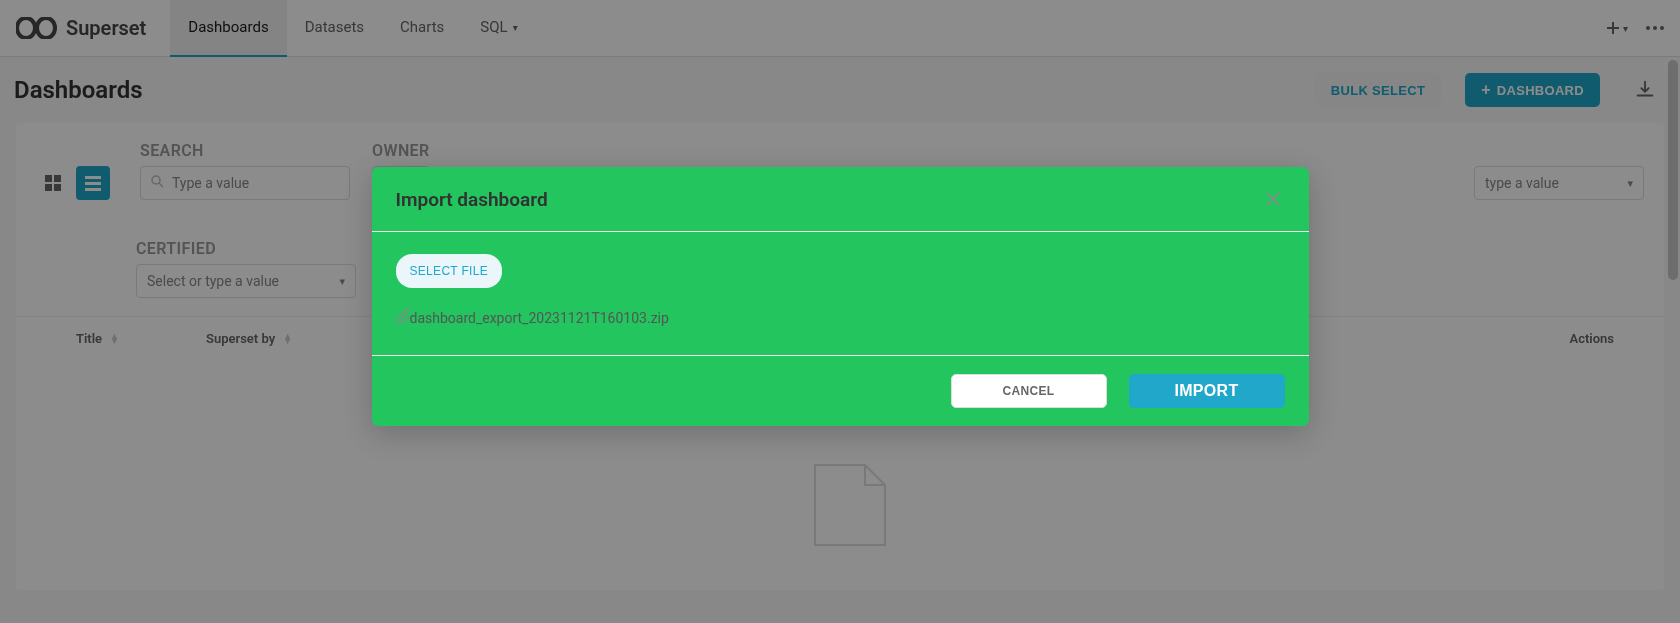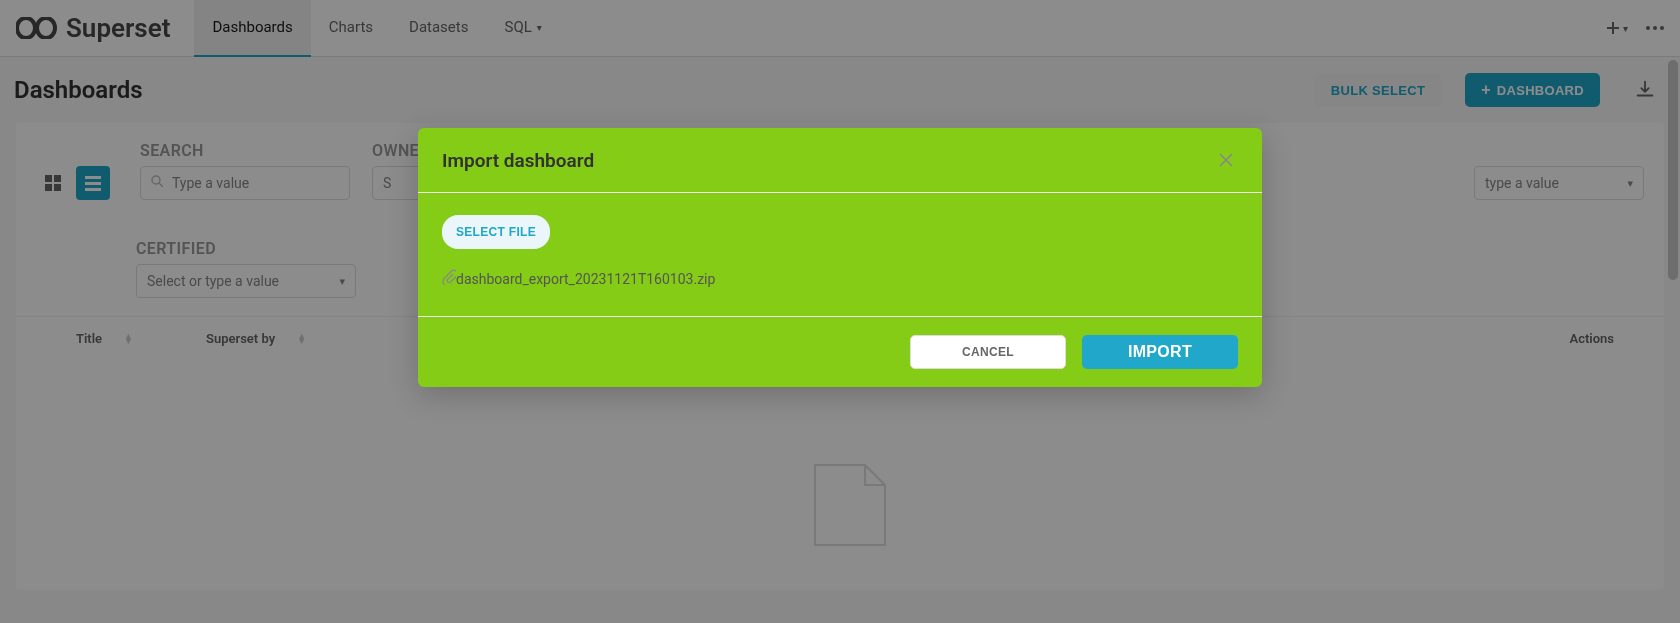--- a/index.html
+++ b/index.html
@@ -27,21 +27,21 @@
       gap: 6px;
       margin-right: 24px;
     }
     .logo-mark {
       width: 44px;
       height: 22px;
       position: relative;
     }
     .logo-mark svg { width: 44px; height: 22px; }
     .logo-text {
-      font-size: 26px;
+      font-size: 20px;
       font-weight: 600;
       color: #484848;
     }
     .nav-items { display: flex; height: 57px; }
     .nav-item {
       padding: 0 18px;
       display: flex;
       align-items: center;
       color: #666;
       font-size: 15px;
@@ -156,21 +156,21 @@
     
     .table-header {
       display: flex;
       border-top: 1px solid #eee;
       padding: 14px 20px;
       font-size: 13px;
       font-weight: 600;
       color: #666;
       gap: 40px;
     }
-    .th { display: flex; align-items: center; gap: 22px; text-align: center; }
+    .th { display: flex; align-items: center; gap: 8px; text-align: center; }
     .th-title { width: 90px; margin-left: 40px; }
     .th-modby { width: 700px; }
     .th-owners { width: 200px; }
     .th-actions { margin-left: auto; margin-right: 30px; }
     .sort-arrows { display: inline-flex; flex-direction: column; line-height: 5px; font-size: 9px; color: #ccc; }
     
     .empty {
       padding: 100px 0 40px;
       display: flex;
       justify-content: center;
@@ -180,25 +180,26 @@
     .overlay {
       position: absolute;
       inset: 0;
       background: rgba(0,0,0,0.45);
       display: flex;
       align-items: flex-start;
       justify-content: center;
       padding-top: 128px;
     }
     .modal {
-      width: 844px;
-      background: #84cc16;
+      width: 937px;
+      background: #22c55e;
       border-radius: 6px;
       overflow: hidden;
       box-shadow: 0 8px 30px rgba(0,0,0,0.2);
+      margin-top: 39px;
     }
     .modal-header {
       padding: 20px 24px;
       border-bottom: 1px solid #eee;
       display: flex;
       align-items: center;
     }
     .modal-title { font-size: 19px; font-weight: 600; flex: 1; color: #323232; }
     .modal-close {
       width: 24px; height: 24px; cursor: pointer; color: #888;
@@ -207,39 +208,39 @@
     .modal-body { padding: 22px 24px 28px; }
     .select-file-btn {
       display: inline-flex;
       align-items: center;
       height: 34px;
       padding: 0 14px;
       border-radius: 16px;
       background: #eaf6fa;
       color: #1fa8c9;
       font-size: 12px;
-      font-weight: 700;
+      font-weight: 400;
       letter-spacing: 0.3px;
       cursor: pointer;
       border: none;
     }
     .file-row {
       margin-top: 20px;
       display: flex;
       align-items: center;
       color: #555;
       font-size: 14px;
     }
     .file-row .clip { color: #888; }
     .modal-footer {
       padding: 18px 24px;
       border-top: 1px solid #eee;
       display: flex;
       justify-content: flex-end;
-      gap: 16px;
+      gap: 22px;
     }
     .btn-cancel {
       background: #fff;
       border: 1px solid #ddd;
       color: #666;
       font-weight: 700;
       font-size: 12px;
       width: 156px;
       justify-content: center;
     }
@@ -275,24 +276,24 @@
           </g>
         </svg>
     </span>
     <span class="logo-text">Superset</span>
   </div>
   <div class="nav-items">
     <div class="nav-item active">
         <span>Dashboards</span>
       </div>
     <div class="nav-item">
+        <span>Datasets</span>
+      </div>
+    <div class="nav-item">
         <span>Charts</span>
-      </div>
-    <div class="nav-item">
-        <span>Datasets</span>
       </div>
     <div class="nav-item">
         <span>SQL</span>
         <span class="caret">▾</span>
       </div>
   </div>
   <div class="nav-spacer"></div>
   <div class="nav-right">
     <span class="icon-btn">
       <svg width="14" height="14" viewBox="0 0 14 14">

